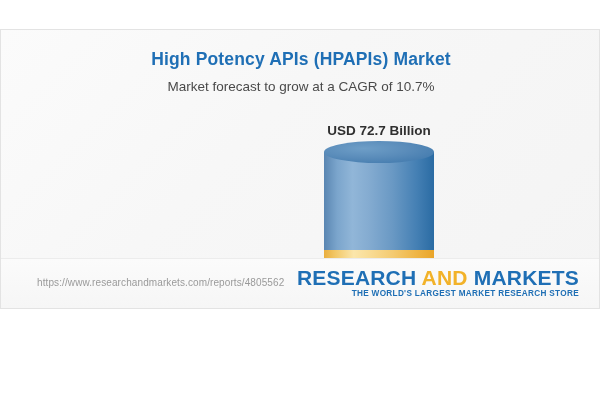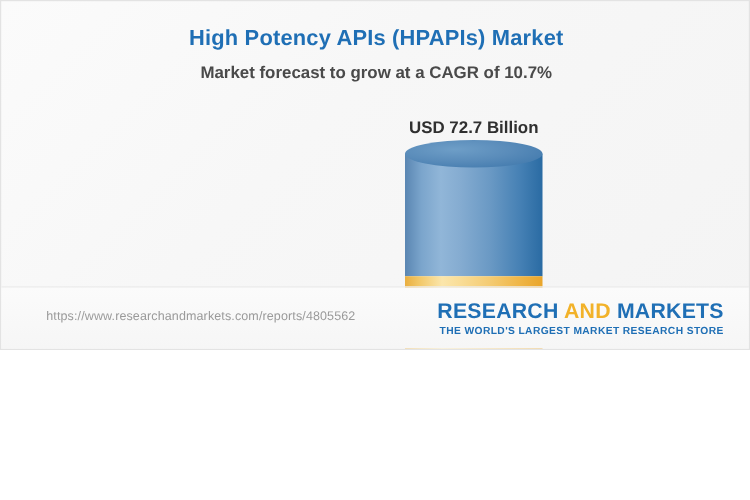--- a/index.html
+++ b/index.html
@@ -12,41 +12,42 @@
   }
 
   #infographic {
     position: relative;
     width: 600px;
     height: 280px;
     box-sizing: border-box;
     background: linear-gradient(135deg, #fbfbfb 0%, #f7f7f7 40%, #f4f4f4 100%);
     border: 1px solid #e3e3e3;
     overflow: hidden;
+    margin-top: 29px;
   }
 
   
   .header {
     position: absolute;
     top: 18px;
     left: 0;
     width: 600px;
     text-align: center;
   }
   .title {
     font-size: 17.5px;
     font-weight: bold;
     color: #1f6fb5;
     letter-spacing: 0.15px;
     line-height: 22px;
   }
   .subtitle {
     margin-top: 8px;
     font-size: 13.5px;
-    font-weight: bold;
+    font-weight: normal;
     color: #4a4a4a;
     line-height: 18px;
   }
 
   
   .plot {
     position: absolute;
     left: 0;
     top: 0;
     width: 600px;
@@ -186,21 +187,21 @@
     color: #9a9a9a;
     letter-spacing: 0.1px;
   }
   .logo {
     position: absolute;
     right: 22px;
     top: 8px;
     text-align: right;
   }
   .logo-main {
-    font-size: 17px;
+    font-size: 21px;
     font-weight: bold;
     color: #1f6fb5;
     letter-spacing: 0.2px;
     line-height: 21px;
     white-space: nowrap;
   }
   .logo-and { color: #f2b229; }
   .logo-tag {
     margin-top: 1px;
     font-size: 8.2px;

